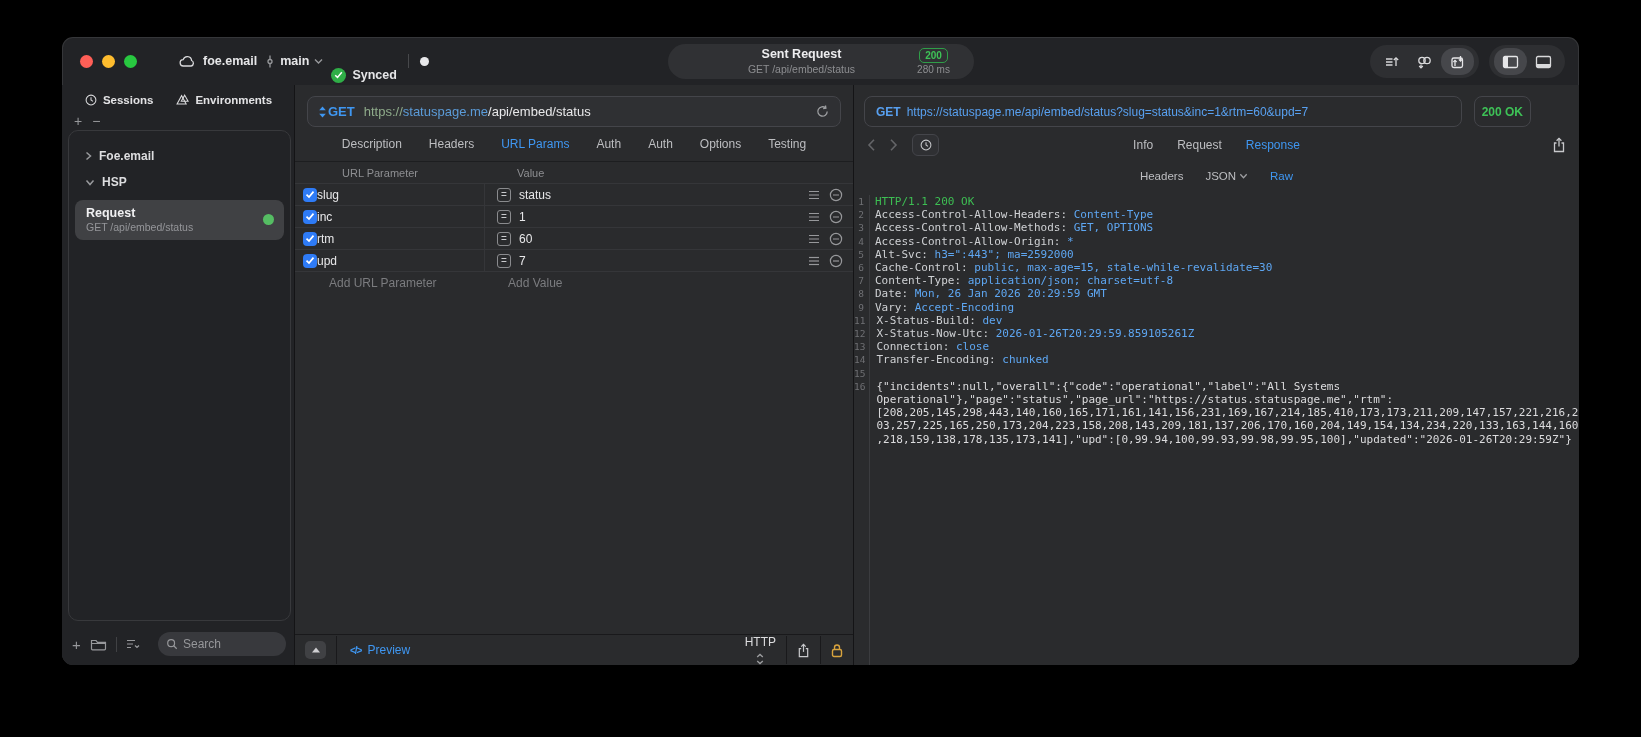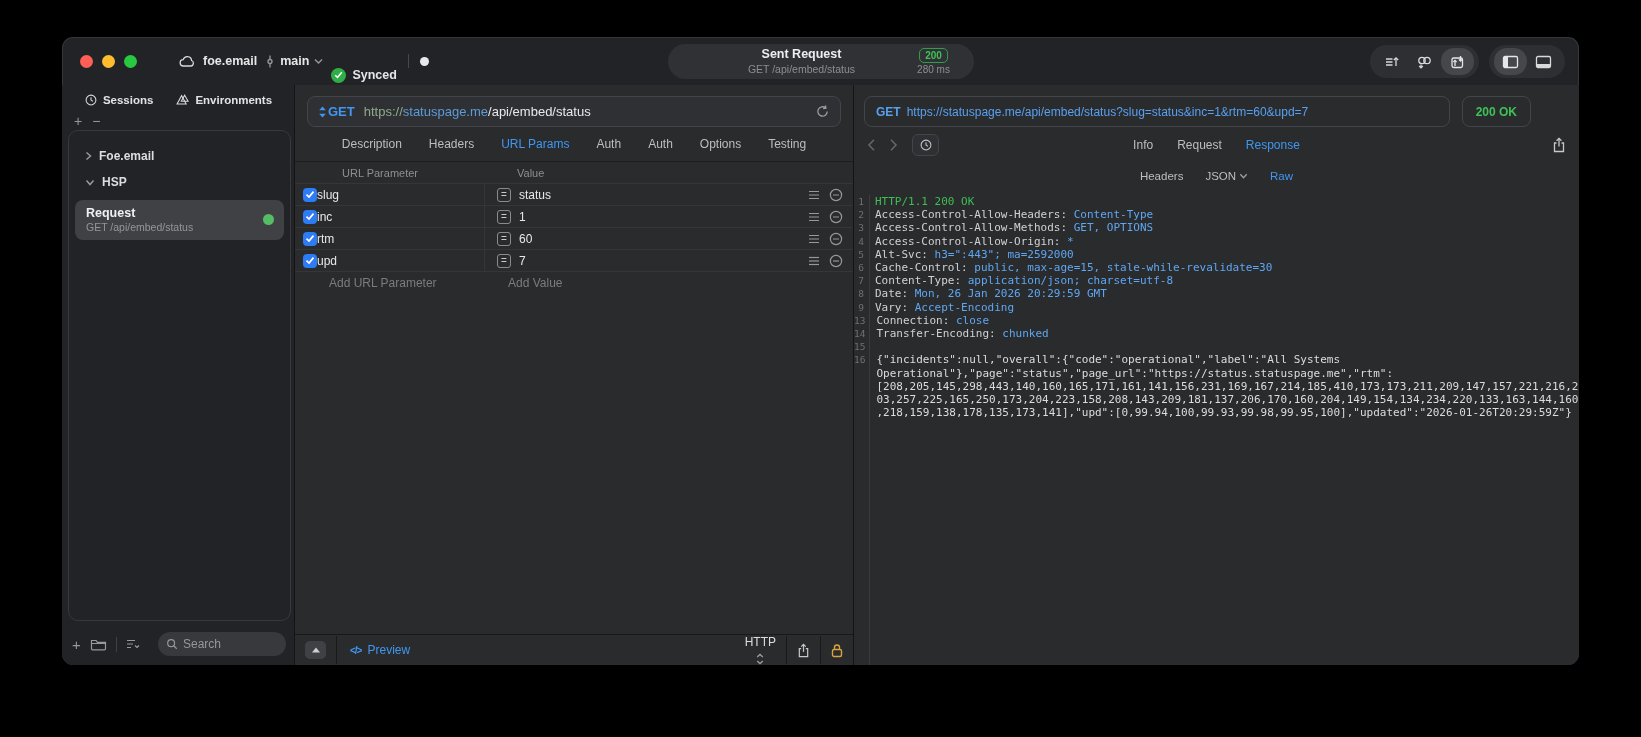--- a/index.html
+++ b/index.html
@@ -83,21 +83,21 @@
   .preview { display:flex; align-items:center; gap:6px; color:#3f97f2; font-size:12px; margin-left:3px;}
   .preview .code-glyph { font-size:10px; font-weight:700; letter-spacing:-1px;}
   .http-sel { margin-left:auto; display:flex; align-items:center; gap:4px; color:#dcdcde; font-size:12px;flex-direction:column; }
 
   
   .resppanel { flex:1; background:#2a2b2d; display:flex; flex-direction:column; min-width:0;}
   .resp-urlrow { margin:11px 48px 0 10px; display:flex; gap:12px; height:31px; }
   .resp-urlbox { flex:1; border:1px solid #44454a; border-radius:8px; display:flex; align-items:center;
     padding:0 11px; font-size:12px; color:#58a0f0; overflow:hidden; white-space:nowrap;}
   .resp-urlbox b { font-weight:700; margin-right:6px; }
-  .resp-status { border:1px solid #44454a; border-radius:8px; display:flex; align-items:center; padding:0 13px;
+  .resp-status { border:1px solid #44454a; border-radius:8px; display:flex; align-items:center; padding:0 7px;
     color:#3ec257; font-size:12px; font-weight:600;}
   .resp-toolbar { height:36px; position:relative; display:flex; align-items:center; padding:0 13px; gap:14px;}
   .nav-arrows { display:flex; gap:13px; }
   .hist-btn { width:27px; height:22px; border:1px solid #44454a; border-radius:6px; display:flex; align-items:center; justify-content:center; background:#2f3033;}
   .resp-tabs { position:absolute; left:50%; transform:translateX(-50%); display:flex; gap:24px; font-size:12px; color:#bdbec1;}
   .resp-tabs .tab.active { color:#3f97f2; }
   .share-right { margin-left:auto; }
   .resp-subtabs { height:25px; display:flex; align-items:center; justify-content:center; gap:22px; font-size:11.5px; color:#bdbec1; }
   .resp-subtabs .stab { display:flex; align-items:center; gap:3px; }
   .resp-subtabs .stab.active { color:#3f97f2; }
@@ -551,20 +551,28 @@
             </div>
             <div class="cl">
               <span class="n">8</span>
               <span class="c"><span class="hname">Date: </span><span class="hval">Mon, 26 Jan 2026 20:29:59 GMT</span></span>
             </div>
             <div class="cl">
               <span class="n">9</span>
               <span class="c"><span class="hname">Vary: </span><span class="hval">Accept-Encoding</span></span>
             </div>
             <div class="cl">
+              <span class="n">11</span>
+              <span class="c"><span class="hname">X-Status-Build: </span><span class="hval">dev</span></span>
+            </div>
+            <div class="cl">
+              <span class="n">12</span>
+              <span class="c"><span class="hname">X-Status-Now-Utc: </span><span class="hval">2026-01-26T20:29:59.859105261Z</span></span>
+            </div>
+            <div class="cl">
               <span class="n">13</span>
               <span class="c"><span class="hname">Connection: </span><span class="hval">close</span></span>
             </div>
             <div class="cl">
               <span class="n">14</span>
               <span class="c"><span class="hname">Transfer-Encoding: </span><span class="hval">chunked</span></span>
             </div>
             <div class="cl">
               <span class="n">15</span>
               <span class="c"></span>

